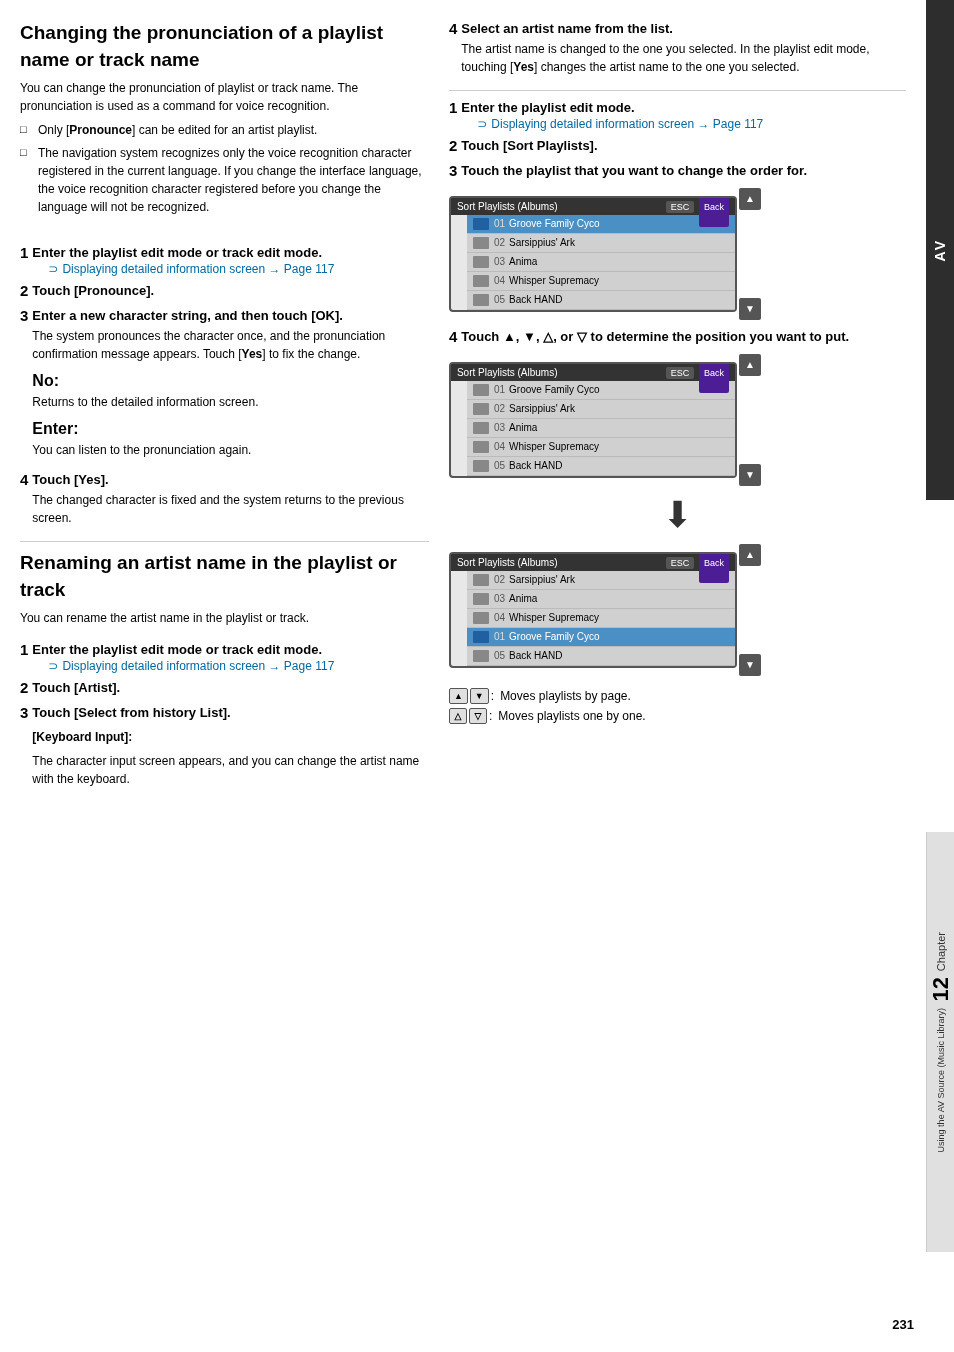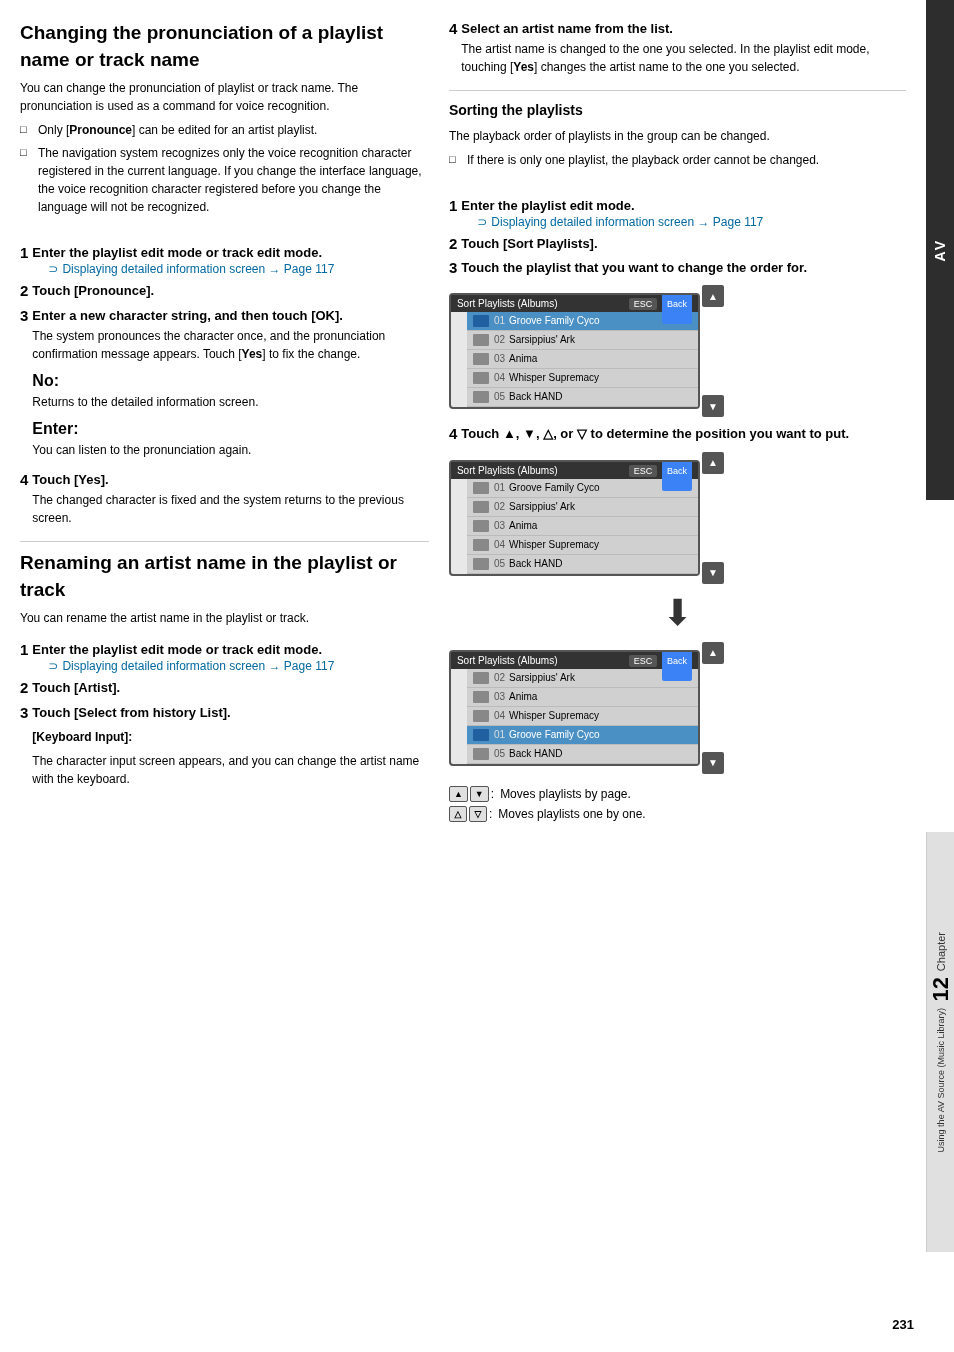--- a/index.html
+++ b/index.html
@@ -185,21 +185,21 @@
       margin-top: 10px;
     }
 
     
     .screen-mockup {
       border: 2px solid #555;
       border-radius: 4px;
       background: #1a1a1a;
       margin: 8px 0;
       padding: 0;
-      width: 251px;
+      width: 288px;
       overflow: hidden;
     }
 
     .screen-header {
       background: #333;
       color: #fff;
       font-size: 10px;
       padding: 3px 6px;
       display: flex;
       justify-content: space-between;
@@ -209,21 +209,21 @@
     .screen-header .esc-btn {
       background: #555;
       color: #fff;
       font-size: 9px;
       padding: 1px 5px;
       border-radius: 2px;
       margin-left: 4px;
     }
 
     .screen-header .back-btn {
-      background: #3b82f6;
+      background: #4c1d95;
       color: #fff;
       font-size: 9px;
       padding: 15px 5px;
       border-radius: 2px;
       margin-left: 2px;
     }
 
     .screen-body {
       background: #e8e8e8;
       padding: 0;
@@ -443,27 +443,20 @@
       <div class="step-row">
         <span class="step-number">4</span>
         <div class="step-content">
           <div class="step-title">Select an artist name from the list.</div>
           <p class="step-sub">The artist name is changed to the one you selected. In the playlist edit mode, touching [<strong>Yes</strong>] changes the artist name to the one you selected.</p>
         </div>
       </div>
 
       <hr class="divider">
 
-      <div class="section-block">
-        <h2 class="section-title-h2">Sorting the playlists</h2>
-        <p>The playback order of playlists in the group can be changed.</p>
-        <ul class="bullet-list">
-          <li>If there is only one playlist, the playback order cannot be changed.</li>
-        </ul>
-      </div>
 
       <div class="step-row">
         <span class="step-number">1</span>
         <div class="step-content">
           <div class="step-title">Enter the playlist edit mode.</div>
           <div class="sub-arrow">
             <span>Displaying detailed information screen → Page 117</span>
           </div>
         </div>
       </div>

